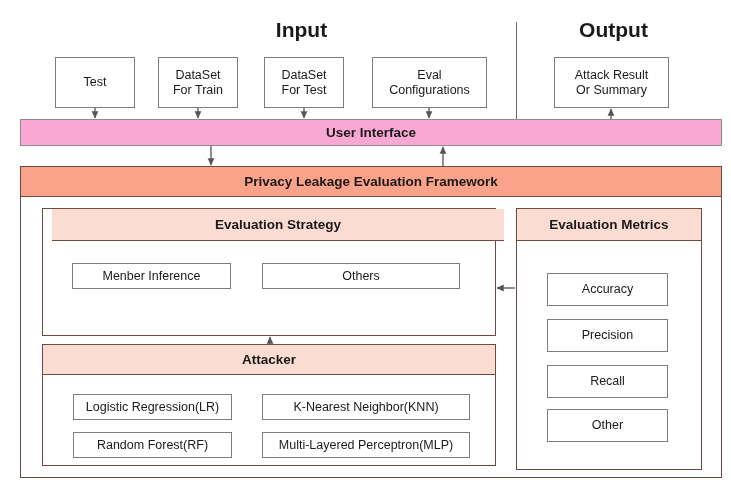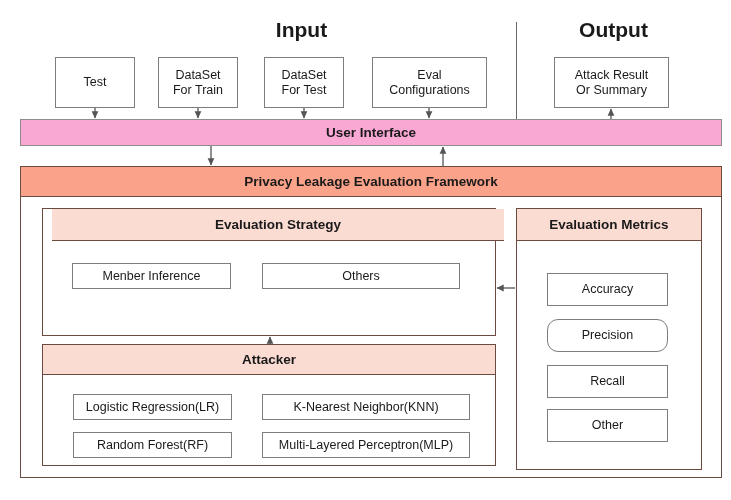--- a/index.html
+++ b/index.html
@@ -184,21 +184,21 @@
 
   <div class="abs panel" style="left:510px; top:208px; width:186px; height:262px;">
   </div>
   <div class="abs bar panel-header" style="left:511px; top:209px; width:184px; height:32px;">
     <span>Evaluation Metrics</span>
   </div>
 
   <div class="abs box" style="left:541px; top:273px; width:121px; height:33px;justify-content:center;">
     <span>Accuracy</span>
   </div>
-  <div class="abs box" style="left:541px; top:319px; width:121px; height:33px;border-radius:11px;">
+  <div class="abs box" style="left:541px; top:319px; width:121px; height:33px;">
     <span>Precision</span>
   </div>
   <div class="abs box" style="left:541px; top:365px; width:121px; height:33px;">
     <span>Recall</span>
   </div>
   <div class="abs box" style="left:541px; top:409px; width:121px; height:33px;">
     <span>Other</span>
   </div>
 
   <svg class="arrows" viewBox="0 0 731 500" xmlns="http://www.w3.org/2000/svg">

